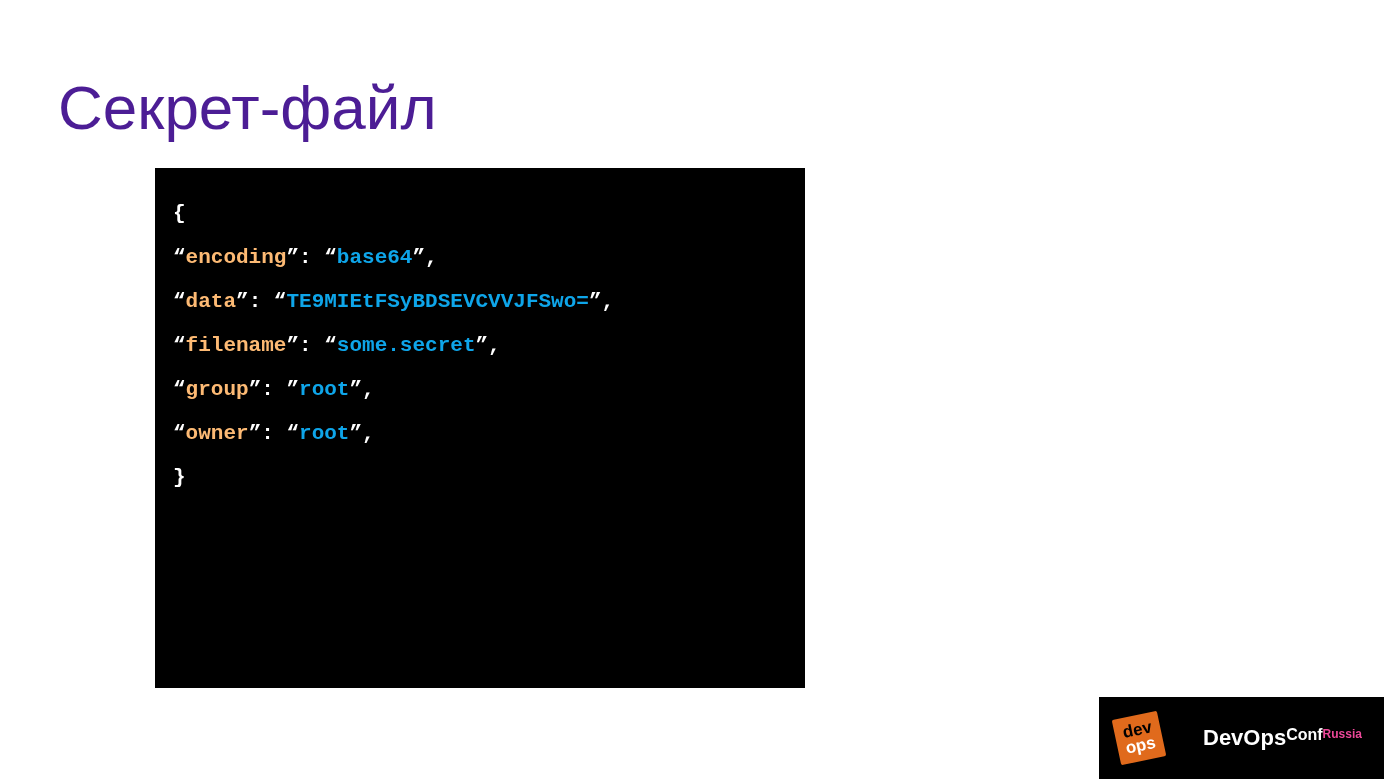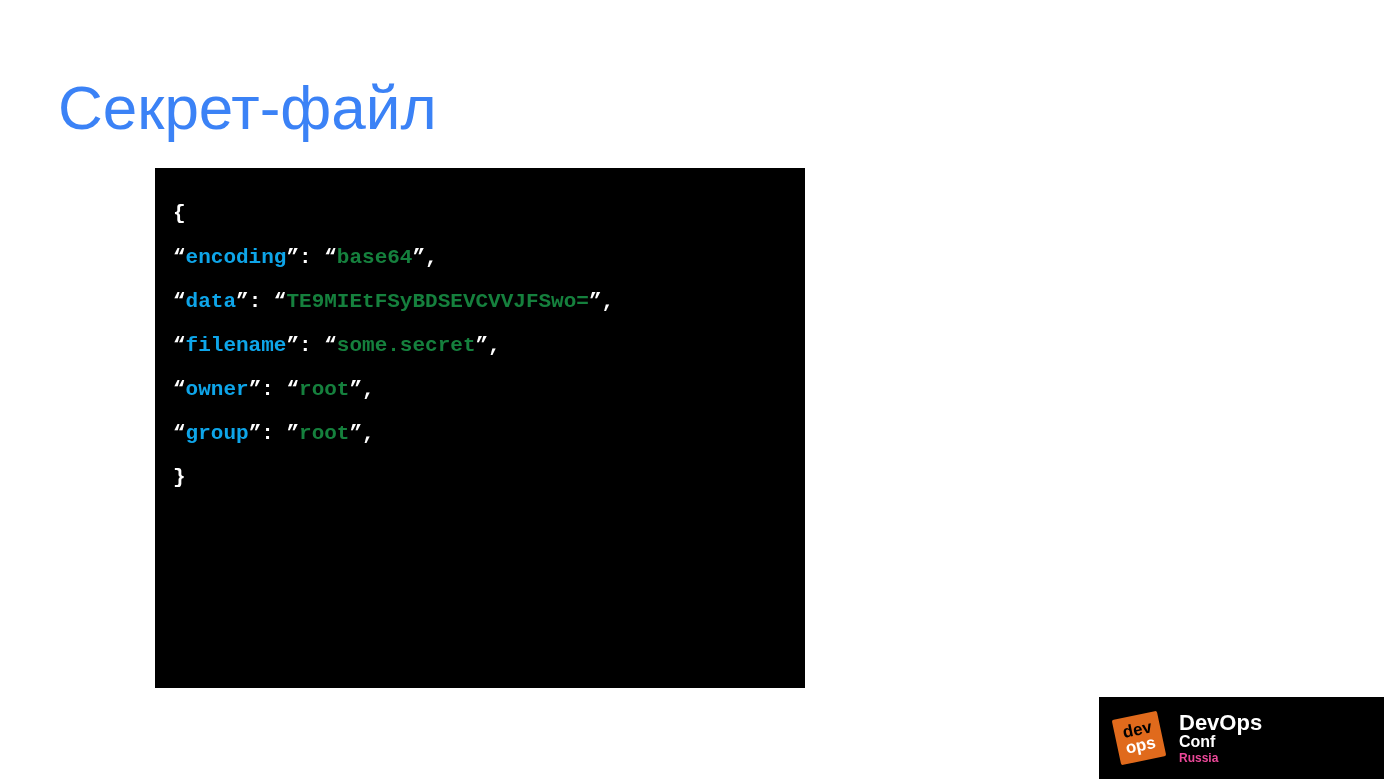--- a/index.html
+++ b/index.html
@@ -16,42 +16,42 @@
     position: relative;
     width: 1384px;
     height: 779px;
   }
   .title {
     position: absolute;
     left: 58px;
     top: 72px;
     font-size: 62px;
     font-weight: 400;
-    color: #3b82f6;
+    color: #4c1d95;
     letter-spacing: 0px;
   }
   .code-block {
     position: absolute;
     left: 155px;
     top: 168px;
     width: 650px;
     height: 520px;
     background: #000000;
     color: #fff;
     font-family: "Courier New", Courier, monospace;
     font-size: 21px;
     font-weight: bold;
     padding: 24px 18px;
     box-sizing: border-box;
     line-height: 44px;
   }
   .code-block .line { white-space: pre; }
   .pw { color: #ffffff; }   
-  .ko { color: #0ea5e9; }   
-  .vg { color: #15803d; }   
+  .ko { color: #fdba74; }   
+  .vg { color: #0ea5e9; }   
   .footer-logo {
     position: absolute;
     right: 0;
     bottom: 0;
     width: 285px;
     height: 82px;
     background: #000000;
     display: flex;
     align-items: center;
     padding: 0 14px 0 14px;
@@ -84,22 +84,23 @@
     line-height: 0.95;
   }
   .footer-logo .badge .txt .l1 {
     color: #000; font-weight: 800; font-size: 17px;
   }
   .footer-logo .badge .txt .l2 {
     color: #fff; font-weight: 800; font-size: 17px;
   }
   .footer-logo .conf {
     display: flex;
-    flex-direction: column;
+    flex-direction: row;
     line-height: 1.02;
+    margin-left: 24px;
   }
   .footer-logo .conf .c1 {
     color: #fff; font-weight: 700; font-size: 22px;
   }
   .footer-logo .conf .c2 {
     color: #fff; font-weight: 700; font-size: 16px;
   }
   .footer-logo .conf .c3 {
     color: #ec4899; font-weight: 700; font-size: 12px;
     margin-top: 1px;
@@ -115,23 +116,23 @@
   <div class="code-block">
     <div class="line"><span class="pw">{</span></div>
 
     <div class="line"><span class="pw">“</span><span class="ko">encoding</span><span class="pw">”: “</span><span class="vg">base64</span><span class="pw">”,</span></div>
 
     <div class="line"><span class="pw">“</span><span class="ko">data</span><span class="pw">”: “</span><span class="vg">TE9MIEtFSyBDSEVCVVJFSwo=</span><span class="pw">”,</span></div>
 
     <div class="line"><span class="pw">“</span><span class="ko">filename</span><span class="pw">”: “</span><span class="vg">some.secret</span><span class="pw">”,</span></div>
 
 
+    <div class="line"><span class="pw">“</span><span class="ko">group</span><span class="pw">”: ”</span><span class="vg">root</span><span class="pw">”,</span></div>
+
     <div class="line"><span class="pw">“</span><span class="ko">owner</span><span class="pw">”: “</span><span class="vg">root</span><span class="pw">”,</span></div>
-
-    <div class="line"><span class="pw">“</span><span class="ko">group</span><span class="pw">”: ”</span><span class="vg">root</span><span class="pw">”,</span></div>
 
     <div class="line"><span class="pw">}</span></div>
   </div>
 
   <div class="footer-logo">
     <div class="badge">
       <div class="sq"></div>
       <div class="txt">
         <span class="l1">dev</span>
         <span class="l2">ops</span>

